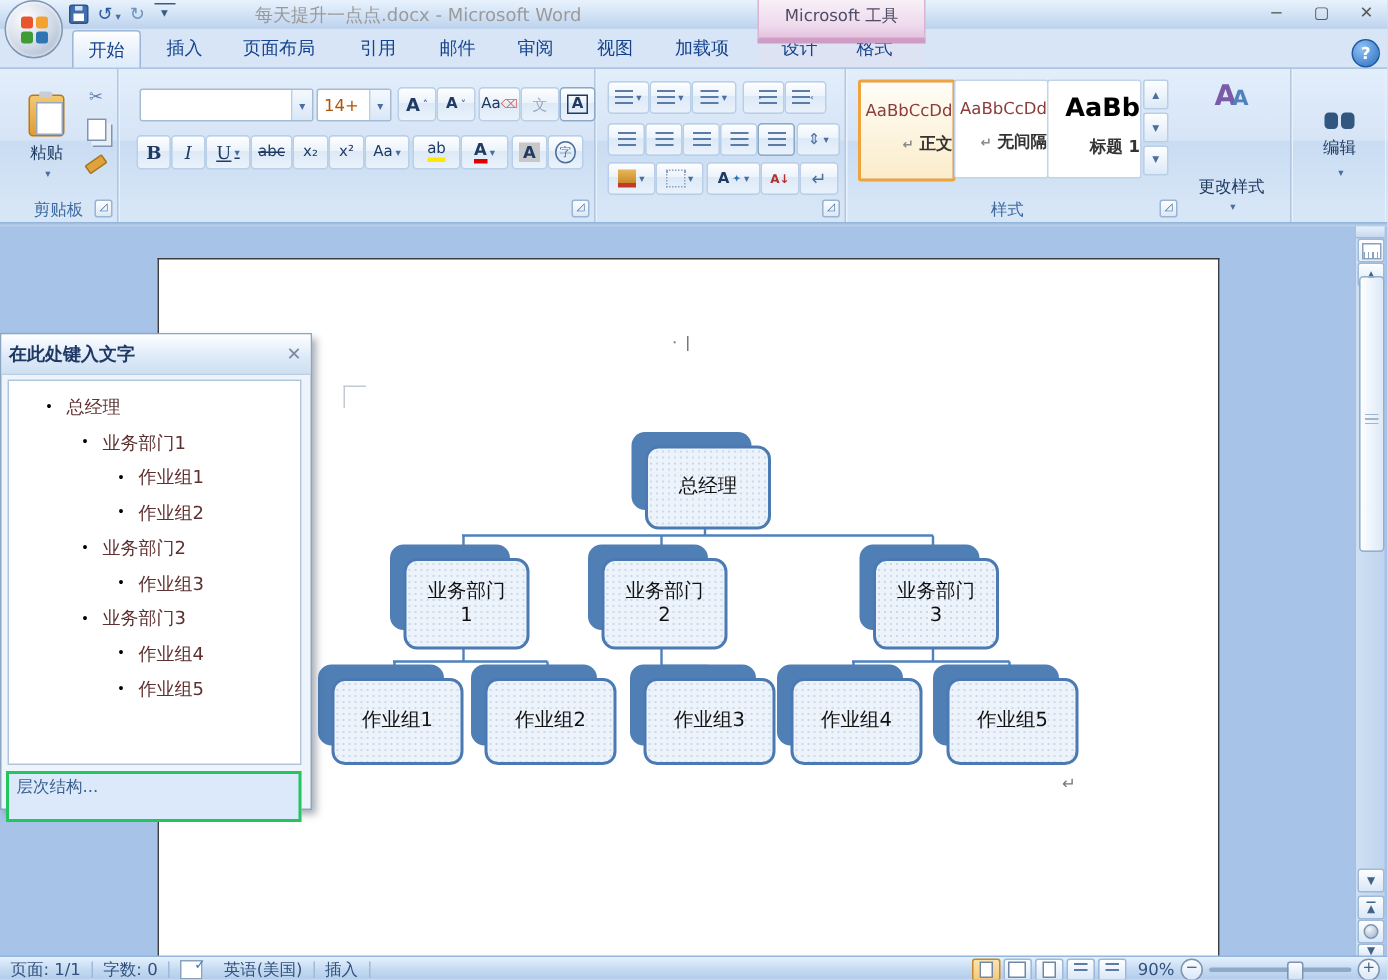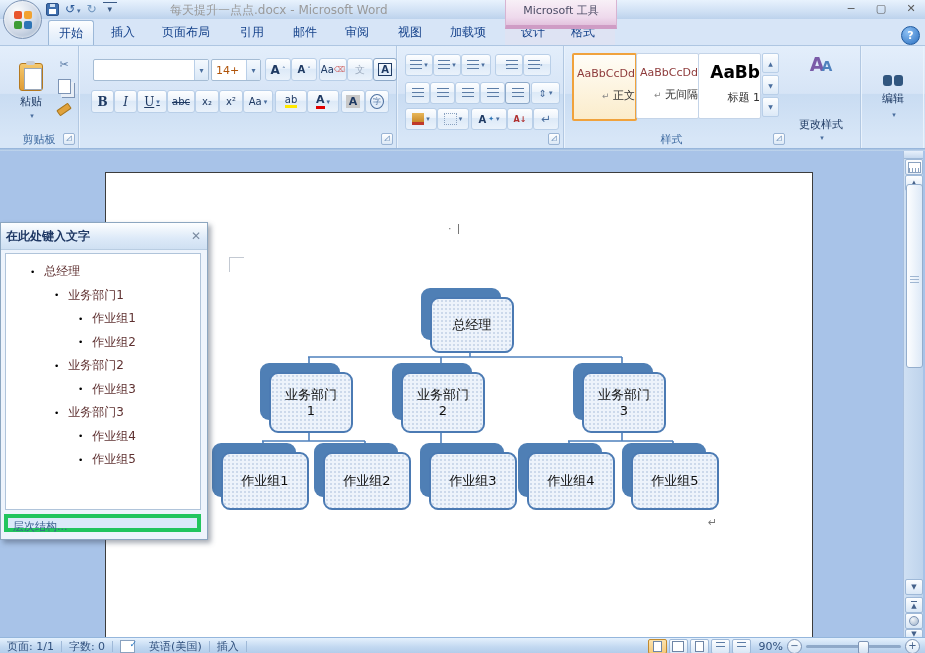--- a/index.html
+++ b/index.html
@@ -68,21 +68,21 @@
   .AA2{font-size:14px;font-weight:bold;color:#4f81bd;margin-left:-3px;}
   .binoc{width:20px;height:11px;position:relative;}
   .binoc:before,.binoc:after{content:"";position:absolute;top:0;width:9px;height:11px;border-radius:3px;background:#31567f;}
   .binoc:before{left:0;} .binoc:after{right:0;}
   
   .style-card{position:absolute;top:7px;width:61px;height:64px;background:#fff;border:1px solid #c4d4e8;
     border-radius:2px;text-align:right;}
   .style-card.selected{border:2px solid #f0a23c;background:linear-gradient(#fffdf7,#fbeccb);}
   .style-prev{display:block;margin-top:12px;font-size:11px;color:#8e3b3b;}
   .style-prev.h1{font-size:17px;font-weight:bold;color:#000;margin-top:8px;}
-  .style-name{display:block;margin-top:8px;font-size:11px;color:#333;}
+  .style-name{display:block;margin-top:8px;font-size:11px;color:#333;font-weight:bold;}
   .ret{color:#8a8a8a;font-size:9px;}
   .scrollmini{position:absolute;top:7px;width:17px;height:64px;display:flex;flex-direction:column;gap:2px;}
   .scrollmini .btn2{flex:1;background:linear-gradient(#fdfeff,#dce9f7);border:1px solid #b9cfe8;border-radius:2px;
     font-size:6px;color:#4a6e9e;display:flex;align-items:center;justify-content:center;}
   
   .workspace{left:0;top:151px;width:925px;height:486px;background:#a8c3e8;}
   .page{left:105px;top:172px;width:706px;height:465px;background:#fff;
     border:1px solid #3c3c3c;border-bottom:none;}
   .canvas-corner{left:229px;top:257px;width:14px;height:14px;border-left:1px solid #c3c9d2;border-top:1px solid #c3c9d2;}
   .sa-node{position:absolute;z-index:3;}
@@ -100,22 +100,22 @@
   .tp-header{position:absolute;left:0;top:0;right:0;height:26px;
     background:linear-gradient(#fdfeff,#dcE9f8 60%,#cfe0f2);
     border-bottom:1px solid #b9cde2;display:flex;align-items:center;}
   .tp-title{margin-left:5px;font-weight:bold;font-size:12px;color:#1f3864;}
   .tp-close{margin-left:auto;margin-right:6px;color:#7a8aa0;font-size:12px;font-family:"DejaVu Serif",serif;}
   .tp-body{position:absolute;left:4px;top:30px;width:194px;height:255px;background:#fff;
     border:1px solid #b0c4da;overflow:hidden;}
   .tp-row{height:23.5px;display:flex;align-items:center;font-size:12px;color:#5e3030;}
   .tp-row .b{color:#000;font-size:9px;margin-right:9px;}
   .lv1{padding-left:24px;} .lv2{padding-left:48px;} .lv3{padding-left:72px;}
-  .tp-footer{position:absolute;left:3px;top:291px;width:197px;height:18px;background:#dbe9fa;
-    border:4px solid #22c55e;font-size:11px;color:#3a5f8f;line-height:17px;padding-left:5px;box-sizing:border-box;}
+  .tp-footer{position:absolute;left:3px;top:291px;width:197px;height:34px;background:#dbe9fa;
+    border:2px solid #22c55e;font-size:11px;color:#3a5f8f;line-height:17px;padding-left:5px;box-sizing:border-box;}
   
   .vscroll{left:903px;top:151px;width:19px;height:486px;background:linear-gradient(90deg,#cfe0f3,#bed3ec);border-left:1px solid #a9c0de;}
   .vs-btn{position:absolute;left:1px;width:16px;height:14px;border:1px solid #9fb9d8;border-radius:2px;
     background:linear-gradient(#fdfeff,#d9e7f6);display:flex;align-items:center;justify-content:center;
     font-size:7px;color:#44618a;}
   .vs-thumb{position:absolute;left:2px;top:33px;width:15px;height:182px;border:1px solid #94aecd;border-radius:3px;
     background:linear-gradient(90deg,#fdfeff,#dde9f7);}
   .vs-thumb:after{content:"";position:absolute;left:3px;top:50%;width:9px;height:7px;
     background:repeating-linear-gradient(#9fb6d2 0 1px,transparent 1px 3px);}
   .split-handle{position:absolute;left:0;top:0;width:19px;height:7px;background:linear-gradient(#e7f0fb,#c6d9ef);

